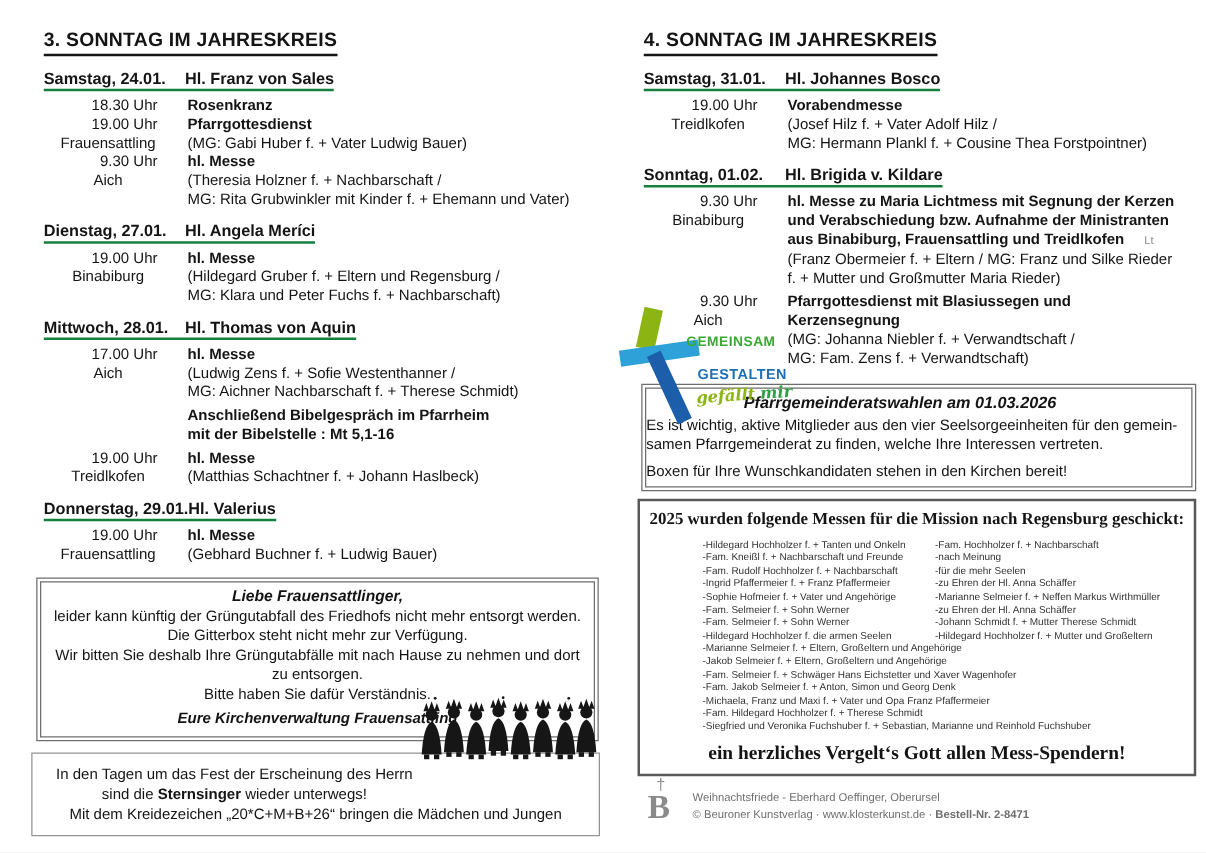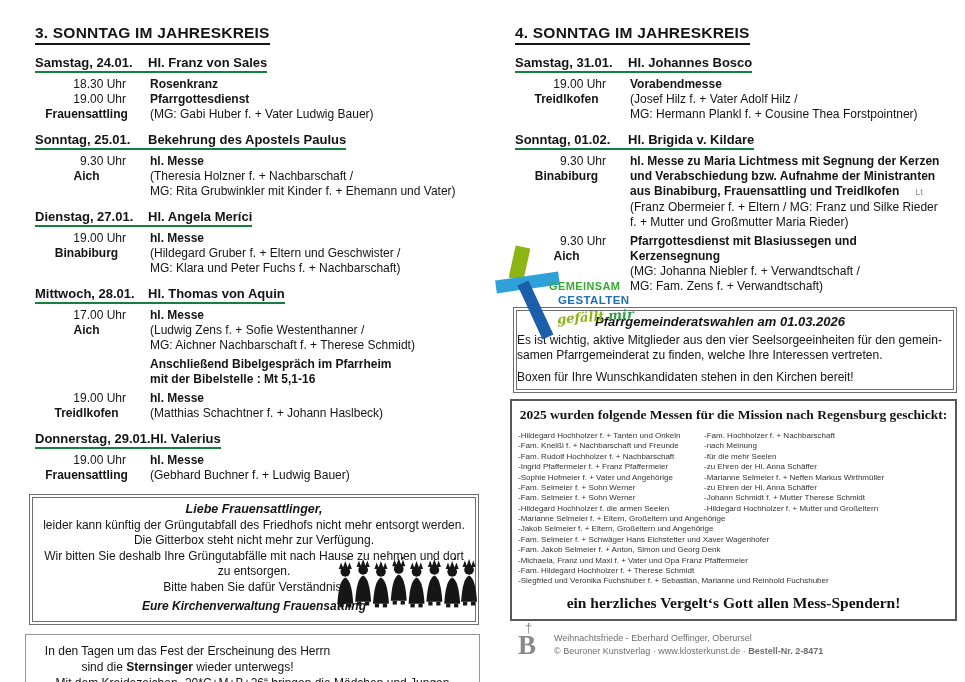--- a/index.html
+++ b/index.html
@@ -10,55 +10,55 @@
   .col-right{left:515px;width:442px;}
   .ctitle{font-weight:700;font-size:15.5px;letter-spacing:.2px;display:inline-block;
           border-bottom:2.5px solid #151515;padding-bottom:1px;}
   .sec{margin-top:0;}
   .shead{font-weight:700;font-size:13px;display:inline-block;border-bottom:2px solid #15803d;
          padding-bottom:1px;margin-top:10px;margin-bottom:4px;}
   .sdate{display:inline-block;min-width:113px;}
   .row{display:flex;font-size:12px;line-height:15px;}
   .lbl{width:115px;flex:none;}
   .lbl.time{text-align:right;padding-right:24px;box-sizing:border-box;}
-  .lbl.loc{text-align:center;padding-right:12px;box-sizing:border-box;font-weight:700;}
+  .lbl.loc{text-align:center;padding-right:12px;box-sizing:border-box;font-weight:400;}
   .txt{flex:1;}
   .b{font-weight:700;}
   .gap4{margin-top:4px;}
   .lt{color:#8a8a8a;font-size:9px;margin-left:16px;font-weight:400;}
   
   .nbox{margin-left:-6px;width:450px;border:4px double #6e6e6e;margin-top:11px;
         padding:4px 6px 6px 6px;text-align:center;font-size:12px;line-height:15.5px;box-sizing:border-box;}
   .nb-title{font-weight:700;font-style:italic;font-size:12.5px;}
   .nb-sign{font-weight:700;font-style:italic;margin-top:4px;}
   
   .sbox{margin-left:-10px;width:455px;border:1px solid #949494;margin-top:9px;
         padding:8px 6px 9px 6px;text-align:center;font-size:12px;line-height:16px;box-sizing:border-box;position:relative;}
   .sbox .narrow{padding-right:130px;}
   .stern-svg{position:absolute;left:335px;top:556px;}
   
   .logo-cross{position:absolute;left:492px;top:241px;z-index:3;}
-  .logo-w1{position:absolute;left:549px;top:280px;font-size:11px;font-weight:700;
+  .logo-w1{position:absolute;left:549px;top:268px;font-size:11px;font-weight:700;
            color:#3aaa35;letter-spacing:.4px;z-index:3;}
   .logo-w2{position:absolute;left:558px;top:294px;font-size:11.5px;font-weight:700;
            color:#1d70b7;letter-spacing:.4px;z-index:3;}
   .script{position:absolute;left:557px;top:309px;z-index:3;font-family:"DejaVu Serif",serif;
           font-style:italic;font-weight:700;font-size:13px;transform:rotate(-4deg);}
   .script .w1{color:#8cb412;}
   .script .w2{color:#2f9e44;margin-left:4px;}
   .ebox{position:absolute;left:513px;top:307px;width:444px;height:86px;border:4px double #6e6e6e;
         box-sizing:border-box;text-align:left;font-size:12px;line-height:15.5px;padding-top:3px;}
   .ebox .etitle{font-weight:700;font-style:italic;font-size:13px;padding-left:78px;margin-bottom:3px;}
   .ebox .l3{margin-top:6px;}
   
   .mbox{position:absolute;left:510px;top:399px;width:447px;height:222px;border:2px solid #585858;
         box-sizing:border-box;}
   .mtitle{font-family:"Liberation Serif",serif;font-weight:700;font-size:13.5px;text-align:center;
           margin-top:6px;}
-  .mlist{position:absolute;font-size:8px;line-height:10.4px;white-space:nowrap;color:#333;}
+  .mlist{position:absolute;font-size:8px;line-height:10.4px;white-space:nowrap;color:#333;margin-left:44px;}
   .mlist-left{left:6px;top:30px;}
   .mlist-right{left:192px;top:30px;}
   .mlist-full{left:6px;top:113px;}
   .mclose{position:absolute;left:0;right:0;bottom:7px;text-align:center;
           font-family:"Liberation Serif",serif;font-weight:700;font-size:15.5px;}
   
   .footer{position:absolute;left:516px;top:626px;display:flex;gap:12px;color:#8a8a8a;}
   .blogo{position:relative;width:26px;height:38px;}
   .bcross{position:absolute;left:9px;top:-6px;font-size:13px;color:#8a8a8a;}
   .bletter{position:absolute;left:2px;top:4px;font-family:"Liberation Serif",serif;
@@ -87,21 +87,20 @@
           <div class="txt b">Pfarrgottesdienst</div>
         </div>
       <div class="row">
           <div class="lbl loc">Frauensattling</div>
           <div class="txt">(MG: Gabi Huber f. + Vater Ludwig Bauer)</div>
         </div>
     </div>
 
     
     <div class="sec">
-      <div class="shead"><span class="sdate">Sonntag, 25.01.</span><span>Bekehrung des Apostels Paulus</span></div>
       <div class="row">
           <div class="lbl time">9.30 Uhr</div>
           <div class="txt b">hl. Messe</div>
         </div>
       <div class="row">
           <div class="lbl loc">Aich</div>
           <div class="txt">(Theresia Holzner f. + Nachbarschaft /</div>
         </div>
       <div class="row">
           <div class="lbl"></div>
@@ -111,21 +110,21 @@
 
     
     <div class="sec">
       <div class="shead"><span class="sdate">Dienstag, 27.01.</span><span>Hl. Angela Meríci</span></div>
       <div class="row">
           <div class="lbl time">19.00 Uhr</div>
           <div class="txt b">hl. Messe</div>
         </div>
       <div class="row">
           <div class="lbl loc">Binabiburg</div>
-          <div class="txt">(Hildegard Gruber f. + Eltern und Geschwister /</div>
+          <div class="txt">(Hildegard Gruber f. + Eltern und Regensburg /</div>
         </div>
       <div class="row">
           <div class="lbl"></div>
           <div class="txt">MG: Klara und Peter Fuchs f. + Nachbarschaft)</div>
         </div>
     </div>
 
     
     <div class="sec">
       <div class="shead"><span class="sdate">Mittwoch, 28.01.</span><span>Hl. Thomas von Aquin</span></div>

